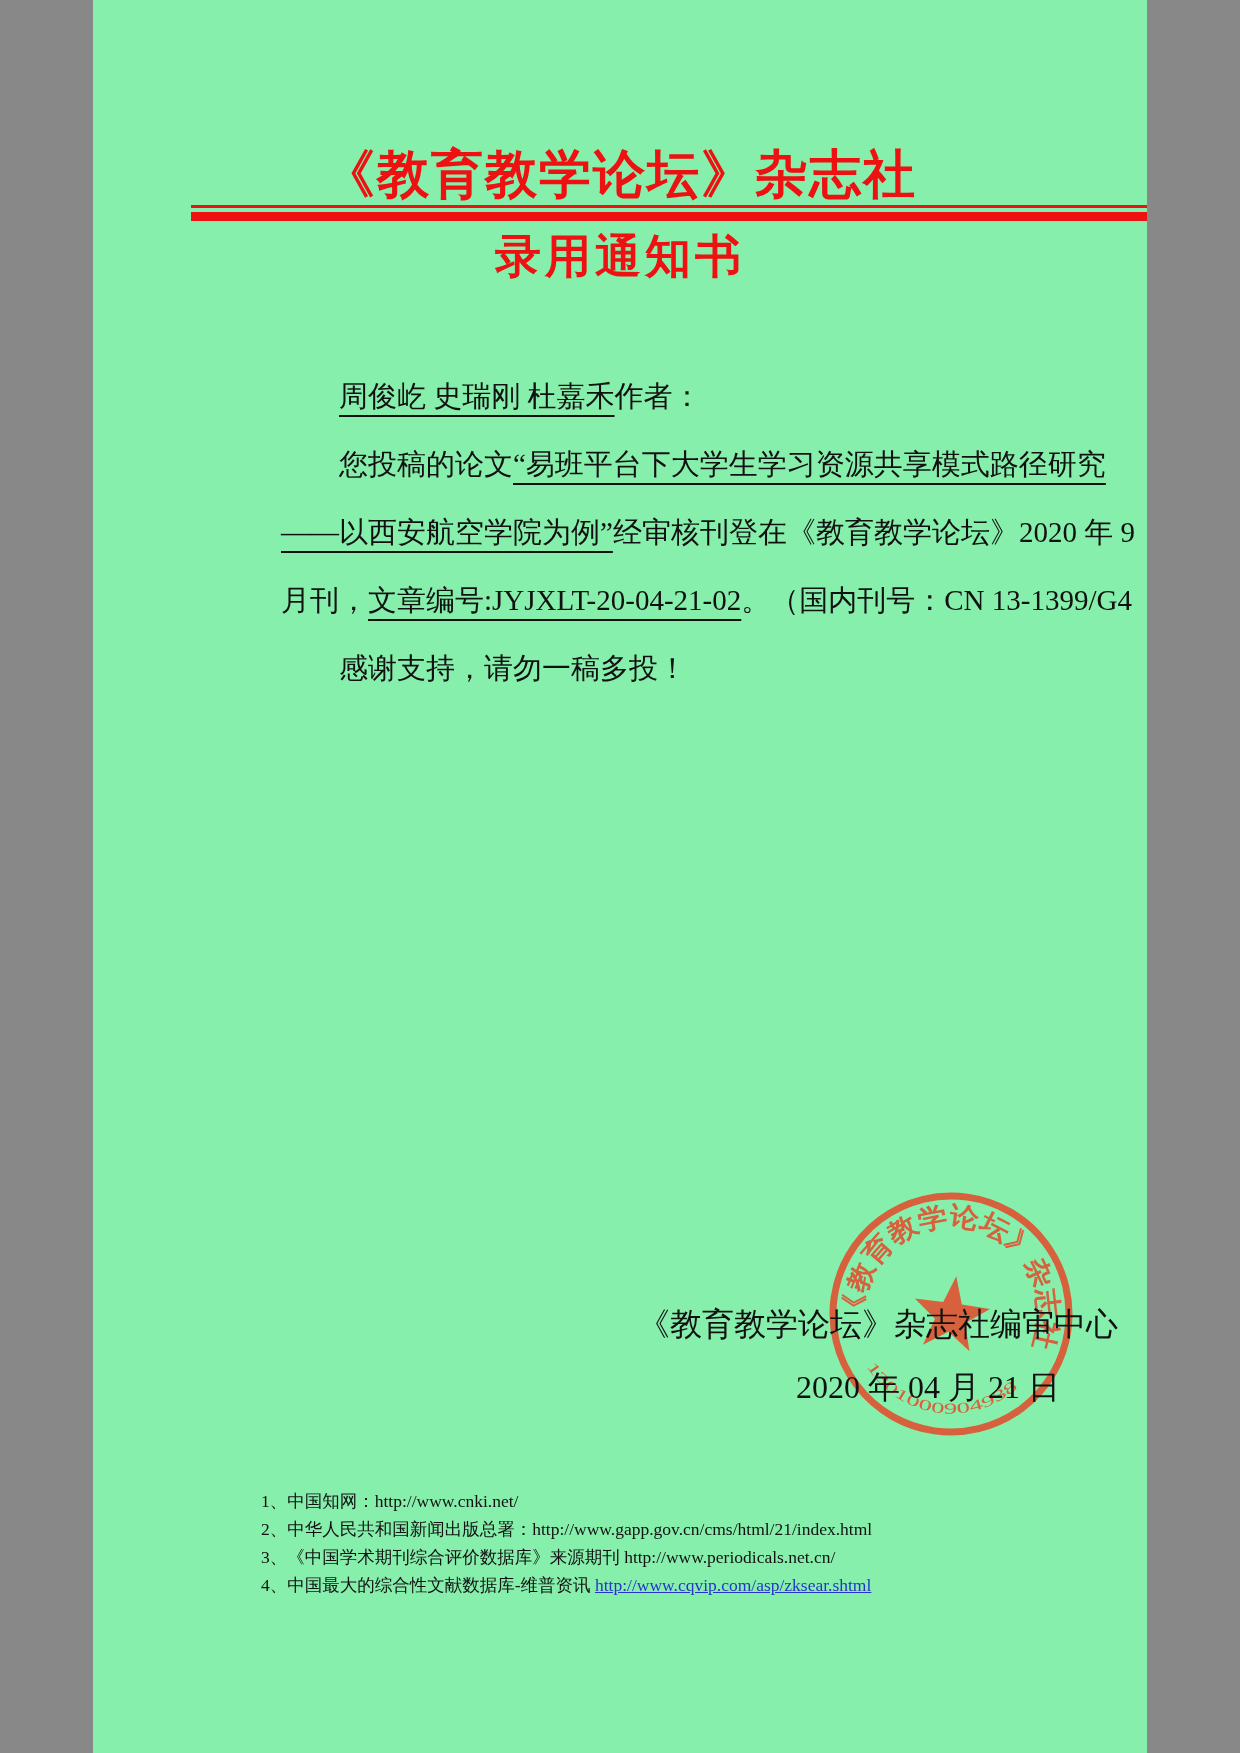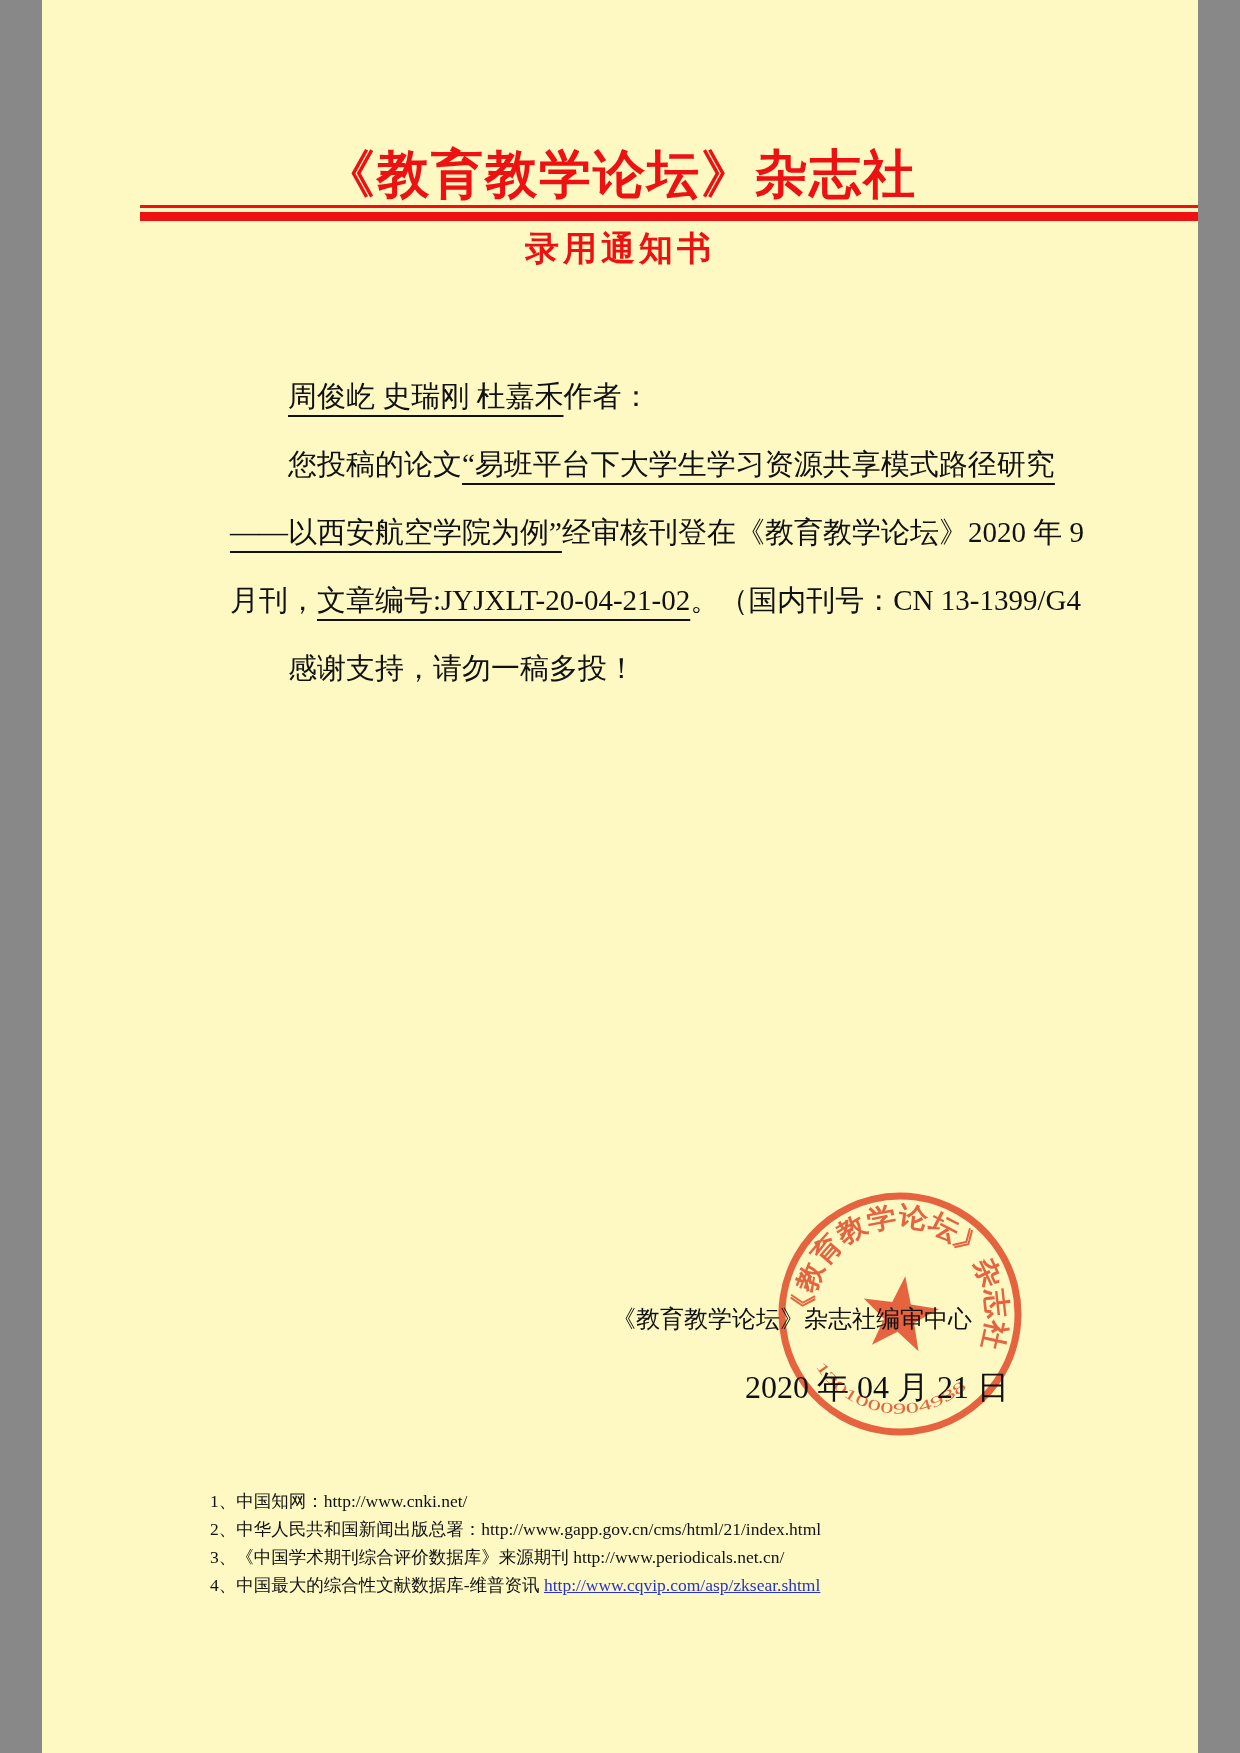--- a/index.html
+++ b/index.html
@@ -1,58 +1,58 @@
 <!DOCTYPE html>
 <html><head>
 <meta charset="utf-8">
 <style>
   html,body{margin:0;padding:0;background:#888;}
   .page{
     position:relative;
-    width:1156px;height:1753px;
+    width:1054px;height:1753px;
     margin:0 auto;
-    background:#fef9c3;
+    background:#86efac;
     font-family:"Liberation Serif", serif;
     color:#111;
     overflow:hidden;
   }
   .doc-title{
     position:absolute;left:0;top:140px;width:100%;
     text-align:center;
     font-size:52px;font-weight:bold;color:#ee1111;
     letter-spacing:2px;white-space:nowrap;
   }
   .rule-wrap{position:absolute;left:98px;top:205px;width:1075px;}
   .rule-thin{height:3px;background:#ee1111;}
   .rule-thick{height:9px;background:#ee1111;margin-top:4px;}
   .doc-subtitle{
     position:absolute;left:0;top:226px;width:100%;
     text-align:center;
-    font-size:34px;font-weight:bold;color:#ee1111;
+    font-size:46px;font-weight:bold;color:#ee1111;
     letter-spacing:4px;white-space:nowrap;
   }
   .body-block{
     position:absolute;left:188px;top:362px;width:880px;
     font-size:29px;line-height:68px;
   }
   .body-line{white-space:nowrap;}
   .body-line.indent{padding-left:58px;}
   .u{
     text-decoration:underline;
     text-underline-offset:9px;
     text-decoration-thickness:2px;
   }
   .account-block{
     position:absolute;left:188px;top:827px;width:880px;
     font-size:29px;line-height:66px;
   }
   .account-line{white-space:nowrap;}
   .signature-org{
     position:absolute;left:545px;top:1303px;width:410px;
-    text-align:center;font-size:24px;white-space:nowrap;
+    text-align:center;font-size:32px;white-space:nowrap;
     z-index:3;
   }
   .signature-date{
     position:absolute;left:635px;top:1366px;width:400px;
     text-align:center;font-size:32px;white-space:nowrap;
     z-index:3;
   }
   .stamp{
     position:absolute;left:733px;top:1188px;width:250px;height:252px;
     transform:rotate(8deg);

